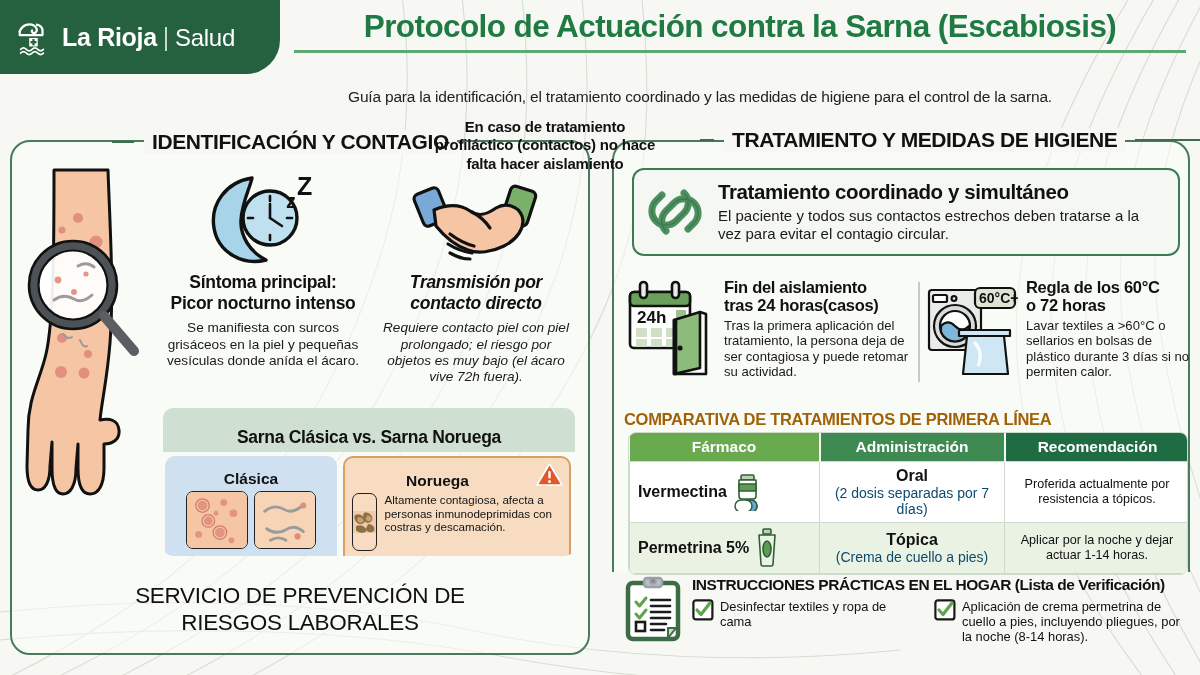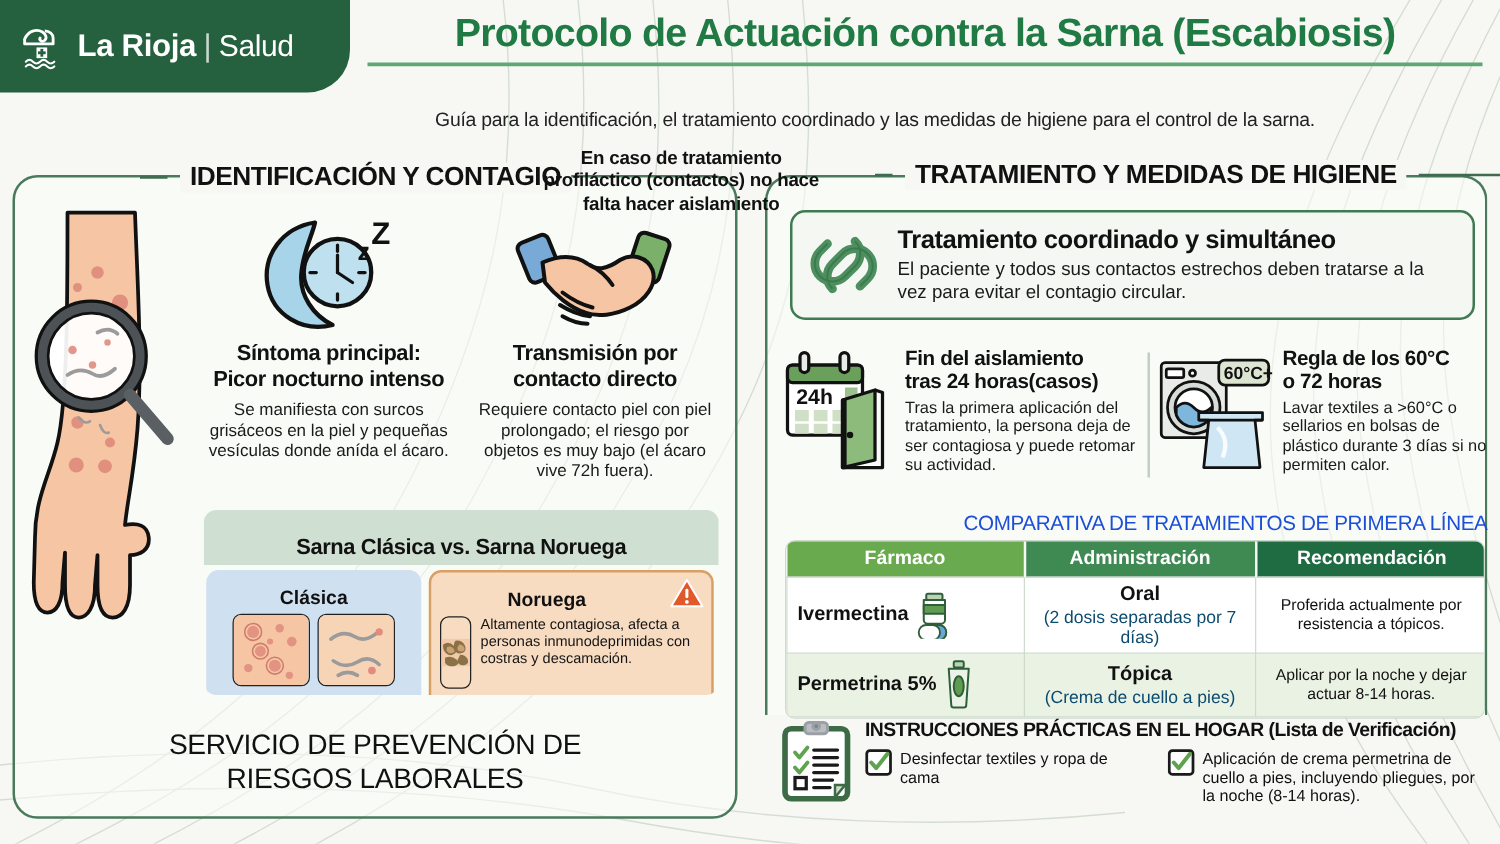--- a/index.html
+++ b/index.html
@@ -58,21 +58,21 @@
 
   
   .arm-ill { position:absolute; left:18px; top:168px; width:165px; height:330px; z-index:2; }
 
   .icon-row { position:absolute; z-index:2; }
   #ico-moon { left:200px; top:168px; width:120px; height:100px; }
   #ico-hands{ left:410px; top:174px; width:130px; height:96px; }
 
   .blk { position:absolute; z-index:2; text-align:center; }
   #blk-sintoma { left:163px; top:272px; width:200px; }
-  #blk-trans   { left:378px; top:272px; width:196px; }
+  #blk-trans   { left:378px; top:272px; width:196px;font-style:italic; }
   .blk h3 { font-size:17.5px; font-weight:bold; color:#111; line-height:1.18; letter-spacing:-0.3px;}
   .blk p  { font-size:13.6px; color:#1a1a1a; line-height:1.2; margin-top:7px; font-weight:500; }
 
   .overlay-note {
     position:absolute; left:430px; top:118px; width:230px; z-index:6;
     text-align:center; font-size:15px; font-weight:bold; color:#111;
     line-height:1.22; letter-spacing:-0.2px;
   }
 
   
@@ -109,22 +109,22 @@
 
   .info-col { position:absolute; z-index:2; display:flex; gap:8px; }
   #info-24h { left:624px; top:278px; width:290px; }
   #info-60c { left:926px; top:278px; width:266px; }
   .info-col .ic { flex:0 0 auto; }
   .info-col h4 { font-size:16.5px; font-weight:bold; color:#111; line-height:1.12; letter-spacing:-0.3px;}
   .info-col p  { font-size:13.1px; color:#1a1a1a; line-height:1.17; margin-top:3px; font-weight:500;}
   .vdiv { position:absolute; left:918px; top:282px; width:2px; height:100px; background:#c3cdc4; z-index:2;}
 
   
-  #tbl-title { position:absolute; left:624px; top:410px; width:566px; text-align:right; z-index:2;
-               font-size:16.5px; font-weight:normal; color:#1d4ed8; letter-spacing:-0.3px; }
+  #tbl-title { position:absolute; left:624px; top:410px; width:566px; text-align:left; z-index:2;
+               font-size:16.5px; font-weight:bold; color:#a16207; letter-spacing:-0.3px; }
   #tbl { position:absolute; left:628px; top:432px; width:560px; z-index:2;
          border-radius:8px; overflow:hidden; border:1px solid #cfdacf; }
   #tbl table { width:100%; border-collapse:collapse; table-layout:fixed; }
   #tbl thead th {
     color:#fff; font-size:15.5px; font-weight:bold; padding:5px 2px; text-align:center;
     border-right:2px solid #f7f8f3;
   }
   #tbl thead th:nth-child(1){ background:#6aaa4f; }
   #tbl thead th:nth-child(2){ background:#3f8a53; }
   #tbl thead th:nth-child(3){ background:#1f6b42; border-right:none; }
@@ -499,21 +499,21 @@
                 <path d="M5,7 L21,7 L19,36 a2,2 0 0 1 -2,2 L9,38 a2,2 0 0 1 -2,-2 Z" fill="#eaf3e6"></path>
                 <ellipse cx="13" cy="21" rx="4" ry="8" fill="#5f9c52"></ellipse>
               </g>
             </svg>
           </div>
         </td>
         <td class="adm-cell">
           <div class="adm-main">Tópica</div>
           <div class="adm-sub">(Crema de cuello a pies)</div>
         </td>
-        <td class="rec-cell">Aplicar por la noche y dejar actuar 8-14 horas.</td>
+        <td class="rec-cell">Aplicar por la noche y dejar actuar 1-14 horas.</td>
       </tr>
     </tbody>
   </table>
 </div>
 
 <div id="chk">
   <svg class="clip" width="58" height="66" viewBox="0 0 58 66">
     <g stroke="#3c6b46" stroke-width="3" stroke-linejoin="round">
       <rect x="4" y="7" width="50" height="56" rx="5" fill="#ffffff"></rect>
     </g>

